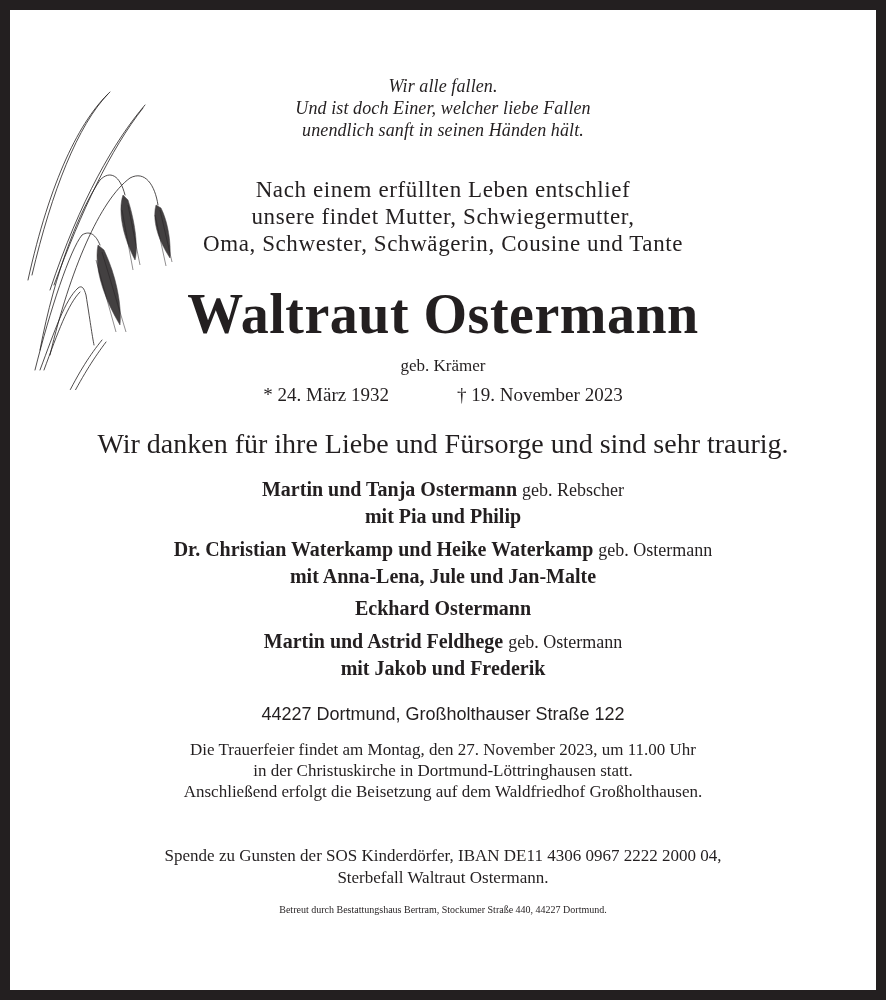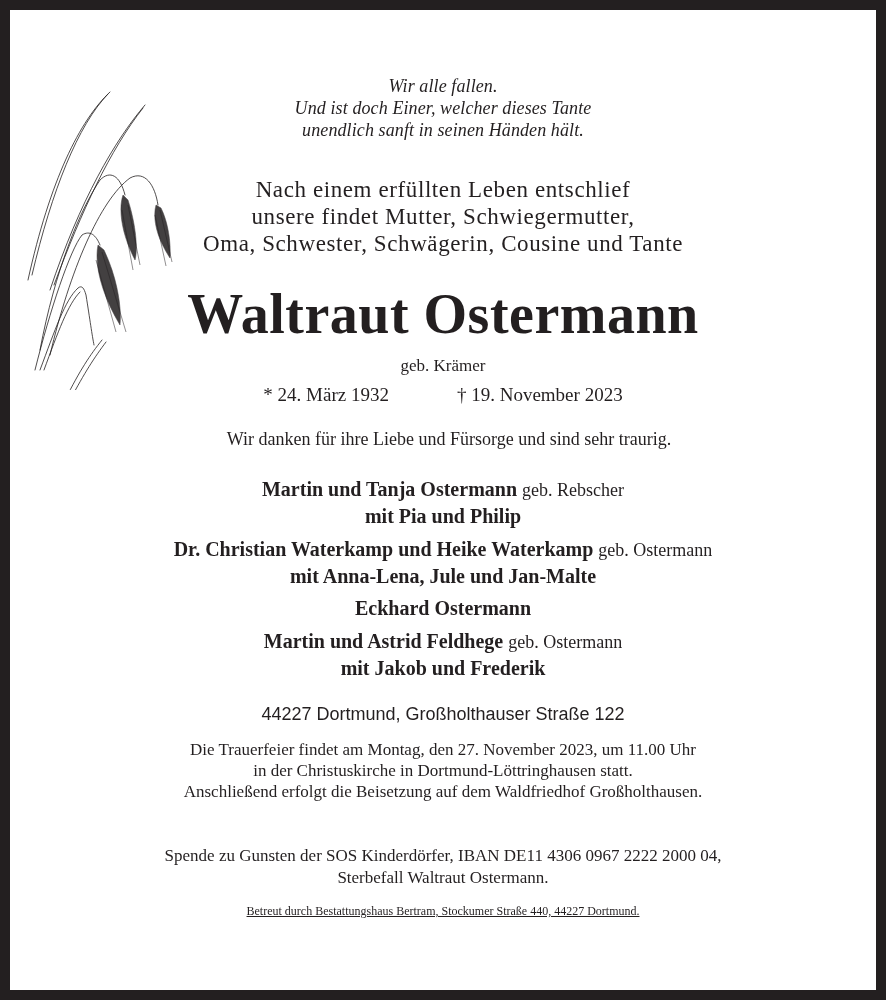--- a/index.html
+++ b/index.html
@@ -14,26 +14,26 @@
     line-height: 1;
   }
   .quote { font-family: "Liberation Serif", serif; font-style: italic; font-size: 18px; letter-spacing: 0.1px; }
   .quote-src { font-family: "Liberation Serif", serif; font-size: 14px; }
   .intro { font-family: "Liberation Serif", serif; font-size: 23px; letter-spacing: 0.6px; }
   .name { font-family: "Liberation Serif", serif; font-weight: bold; font-size: 56px; letter-spacing: 0.5px; }
   .maiden { font-family: "Liberation Serif", serif; font-size: 17px; }
   .dates { font-family: "Liberation Serif", serif; font-size: 19px; }
   .dates span { display: inline-block; }
   .dates .gap { width: 68px; }
-  .thanks { font-family: "Liberation Serif", serif; font-size: 18px; padding-left: 6px; }
+  .thanks { font-family: "Liberation Serif", serif; font-size: 28px; }
   .fam { font-family: "Liberation Serif", serif; font-weight: bold; font-size: 20px; }
   .fam .geb { font-weight: normal; font-size: 18px; }
   .body { font-family: "Liberation Serif", serif; font-size: 17px; }
   .addr { font-family: Liberation Sans, sans-serif; font-size: 18px; }
-  .small { font-family: "Liberation Serif", serif; font-size: 12px; text-decoration: underline; }
+  .small { font-family: "Liberation Serif", serif; font-size: 10px; }
   .wheat { position: absolute; left: 0; top: 60px; width: 200px; height: 320px; }
 </style>
 </head>
 <body>
 
 <div class="card">
 
   <svg class="wheat" viewBox="0 0 200 320" xmlns="http://www.w3.org/2000/svg">
     <g fill="none" stroke="#231f20" stroke-width="0.8" stroke-linecap="round">
 
@@ -61,21 +61,21 @@
       <path d="M118 135 L130 195"></path>
         <path d="M112 140 L123 200"></path>
       <path d="M150 140 L162 192"></path>
         <path d="M145 145 L156 196"></path>
       <path d="M92 182 L116 262"></path>
         <path d="M86 190 L106 262"></path>
     </g>
   </svg>
 
   <div class="line quote" style="top:67px">Wir alle fallen.</div>
-  <div class="line quote" style="top:89px">Und ist doch Einer, welcher dieses Tante</div>
+  <div class="line quote" style="top:89px">Und ist doch Einer, welcher liebe Fallen</div>
   <div class="line quote" style="top:111px">unendlich sanft in seinen Händen hält.</div>
 
   <div class="line intro" style="top:168px">Nach einem erfüllten Leben entschlief</div>
   <div class="line intro" style="top:195px">unsere findet Mutter, Schwiegermutter,</div>
   <div class="line intro" style="top:222px">Oma, Schwester, Schwägerin, Cousine und Tante</div>
 
   <div class="line maiden" style="top:347px">geb. Krämer</div>
   <div class="line name" style="top:276px">Waltraut Ostermann</div>
   <div class="line dates" style="top:375px">
     <span>* 24. März 1932</span><span class="gap"></span><span>† 19. November 2023</span>

